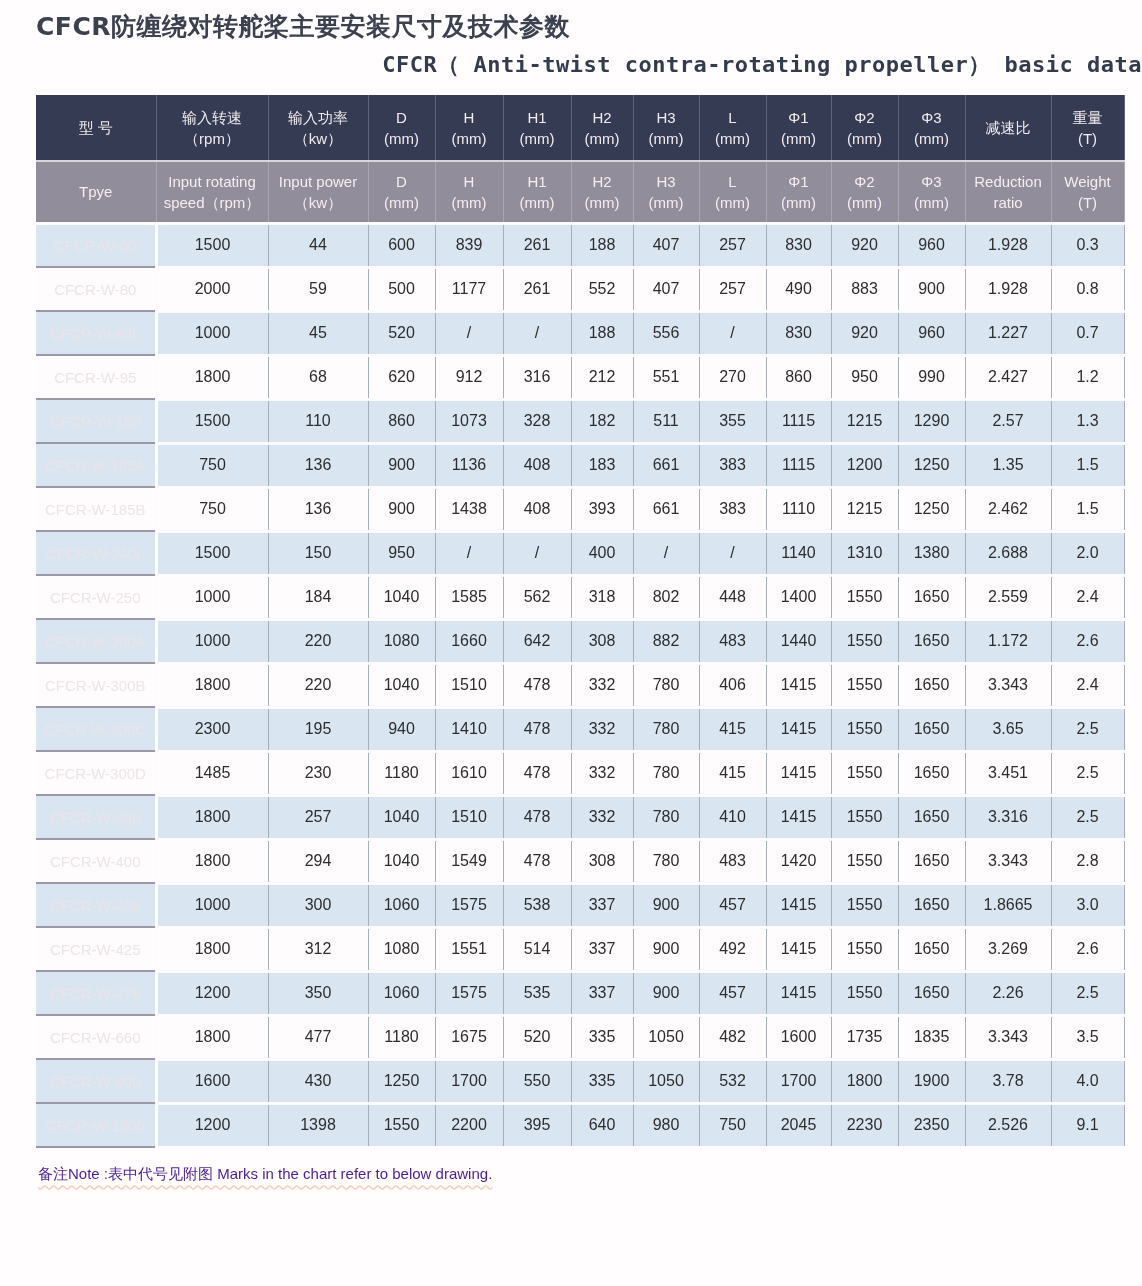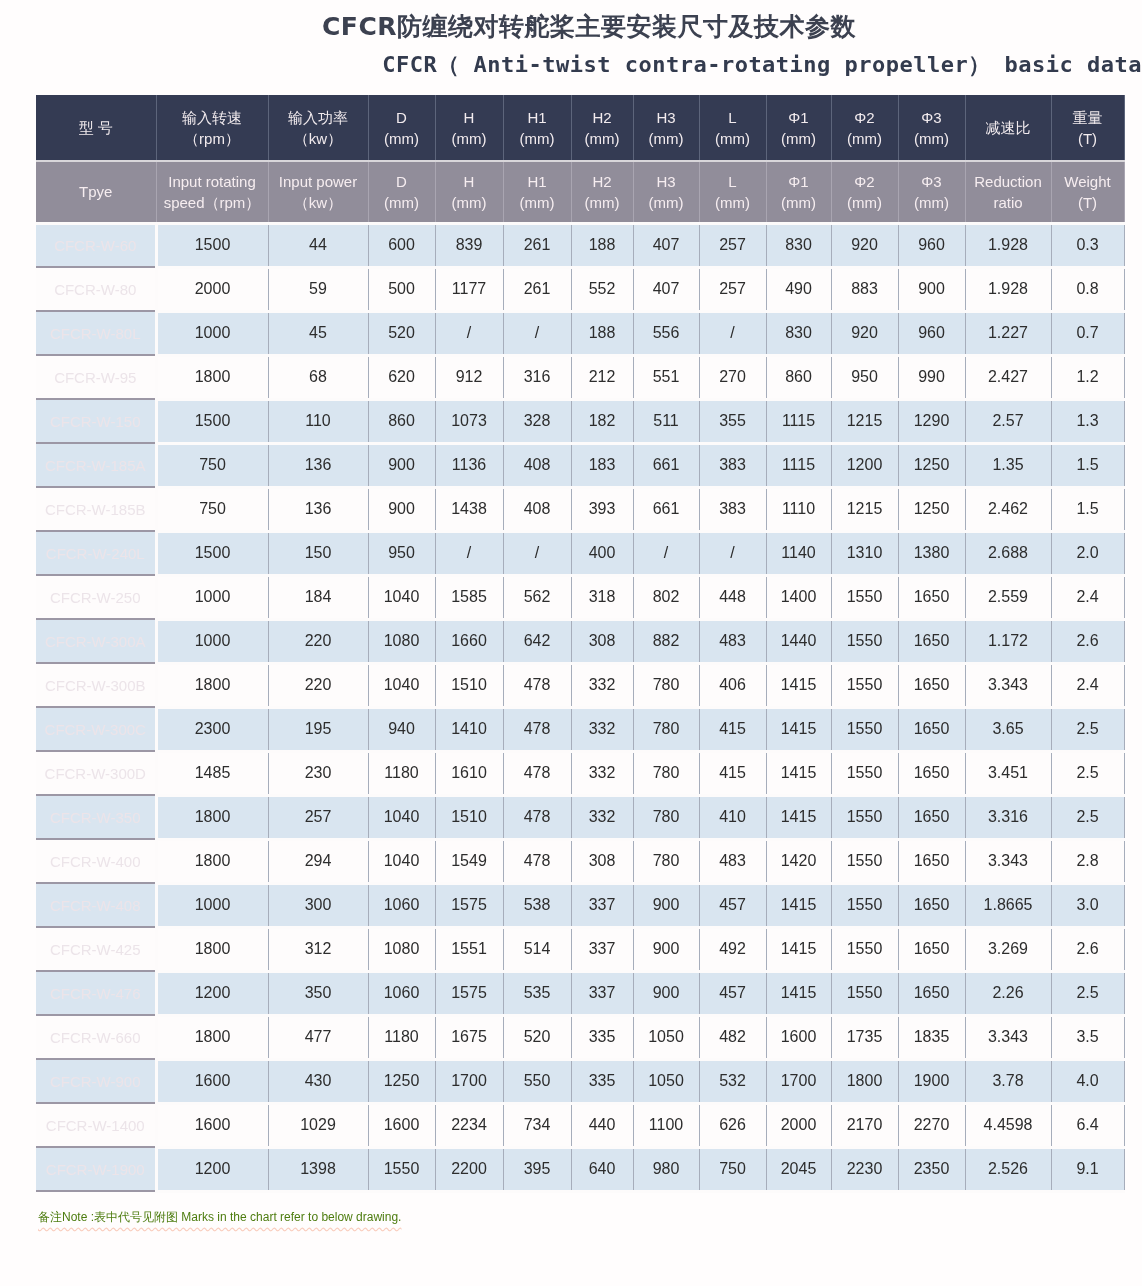--- a/index.html
+++ b/index.html
@@ -16,21 +16,20 @@
     overflow: hidden;
   }
   .wrap { padding: 6px 0 0 36px; }
   .title-zh {
     font-family: "DejaVu Sans", sans-serif;
     font-size: 25px;
     font-weight: 600;
     color: #3c4150;
     margin: 4px 0 7px 0;
     letter-spacing: 0.5px;
-    text-align: center;
   }
   .title-en {
     font-family: "DejaVu Sans Mono", monospace;
     font-size: 22px;
     font-weight: bold;
     color: #333b4e;
     margin: 0 0 15px 0;
     letter-spacing: 0.5px;
     text-align: right;
   }
@@ -77,22 +76,22 @@
   tbody tr.white td { background: #fefcfc; }
   tbody td.typecol {
     background: #87828f;
     color: #ece4e9;
     font-size: 15px;
     border-right: 3px solid #fdfbfb;
     border-bottom: 2px solid #9c97a5;
   }
   .note {
     display: inline-block;
-    color: #4d7c0f;
-    font-size: 12px;
+    color: #4c1d95;
+    font-size: 15px;
     margin: 16px 0 0 2px;
     text-decoration: underline wavy rgba(239, 112, 65, 0.35);
     text-underline-offset: 6px;
   }
 </style>
 </head>
 <body>
 
 <div class="page">
   <div class="wrap">
@@ -545,36 +544,20 @@
             <td>550</td>
             <td>335</td>
             <td>1050</td>
             <td>532</td>
             <td>1700</td>
             <td>1800</td>
             <td>1900</td>
             <td>3.78</td>
             <td>4.0</td>
           </tr>
-          <tr class="white">
-            <td class="typecol">CFCR-W-1400</td>
-            <td>1600</td>
-            <td>1029</td>
-            <td>1600</td>
-            <td>2234</td>
-            <td>734</td>
-            <td>440</td>
-            <td>1100</td>
-            <td>626</td>
-            <td>2000</td>
-            <td>2170</td>
-            <td>2270</td>
-            <td>4.4598</td>
-            <td>6.4</td>
-          </tr>
           <tr class="blue">
             <td class="typecol">CFCR-W-1900</td>
             <td>1200</td>
             <td>1398</td>
             <td>1550</td>
             <td>2200</td>
             <td>395</td>
             <td>640</td>
             <td>980</td>
             <td>750</td>

